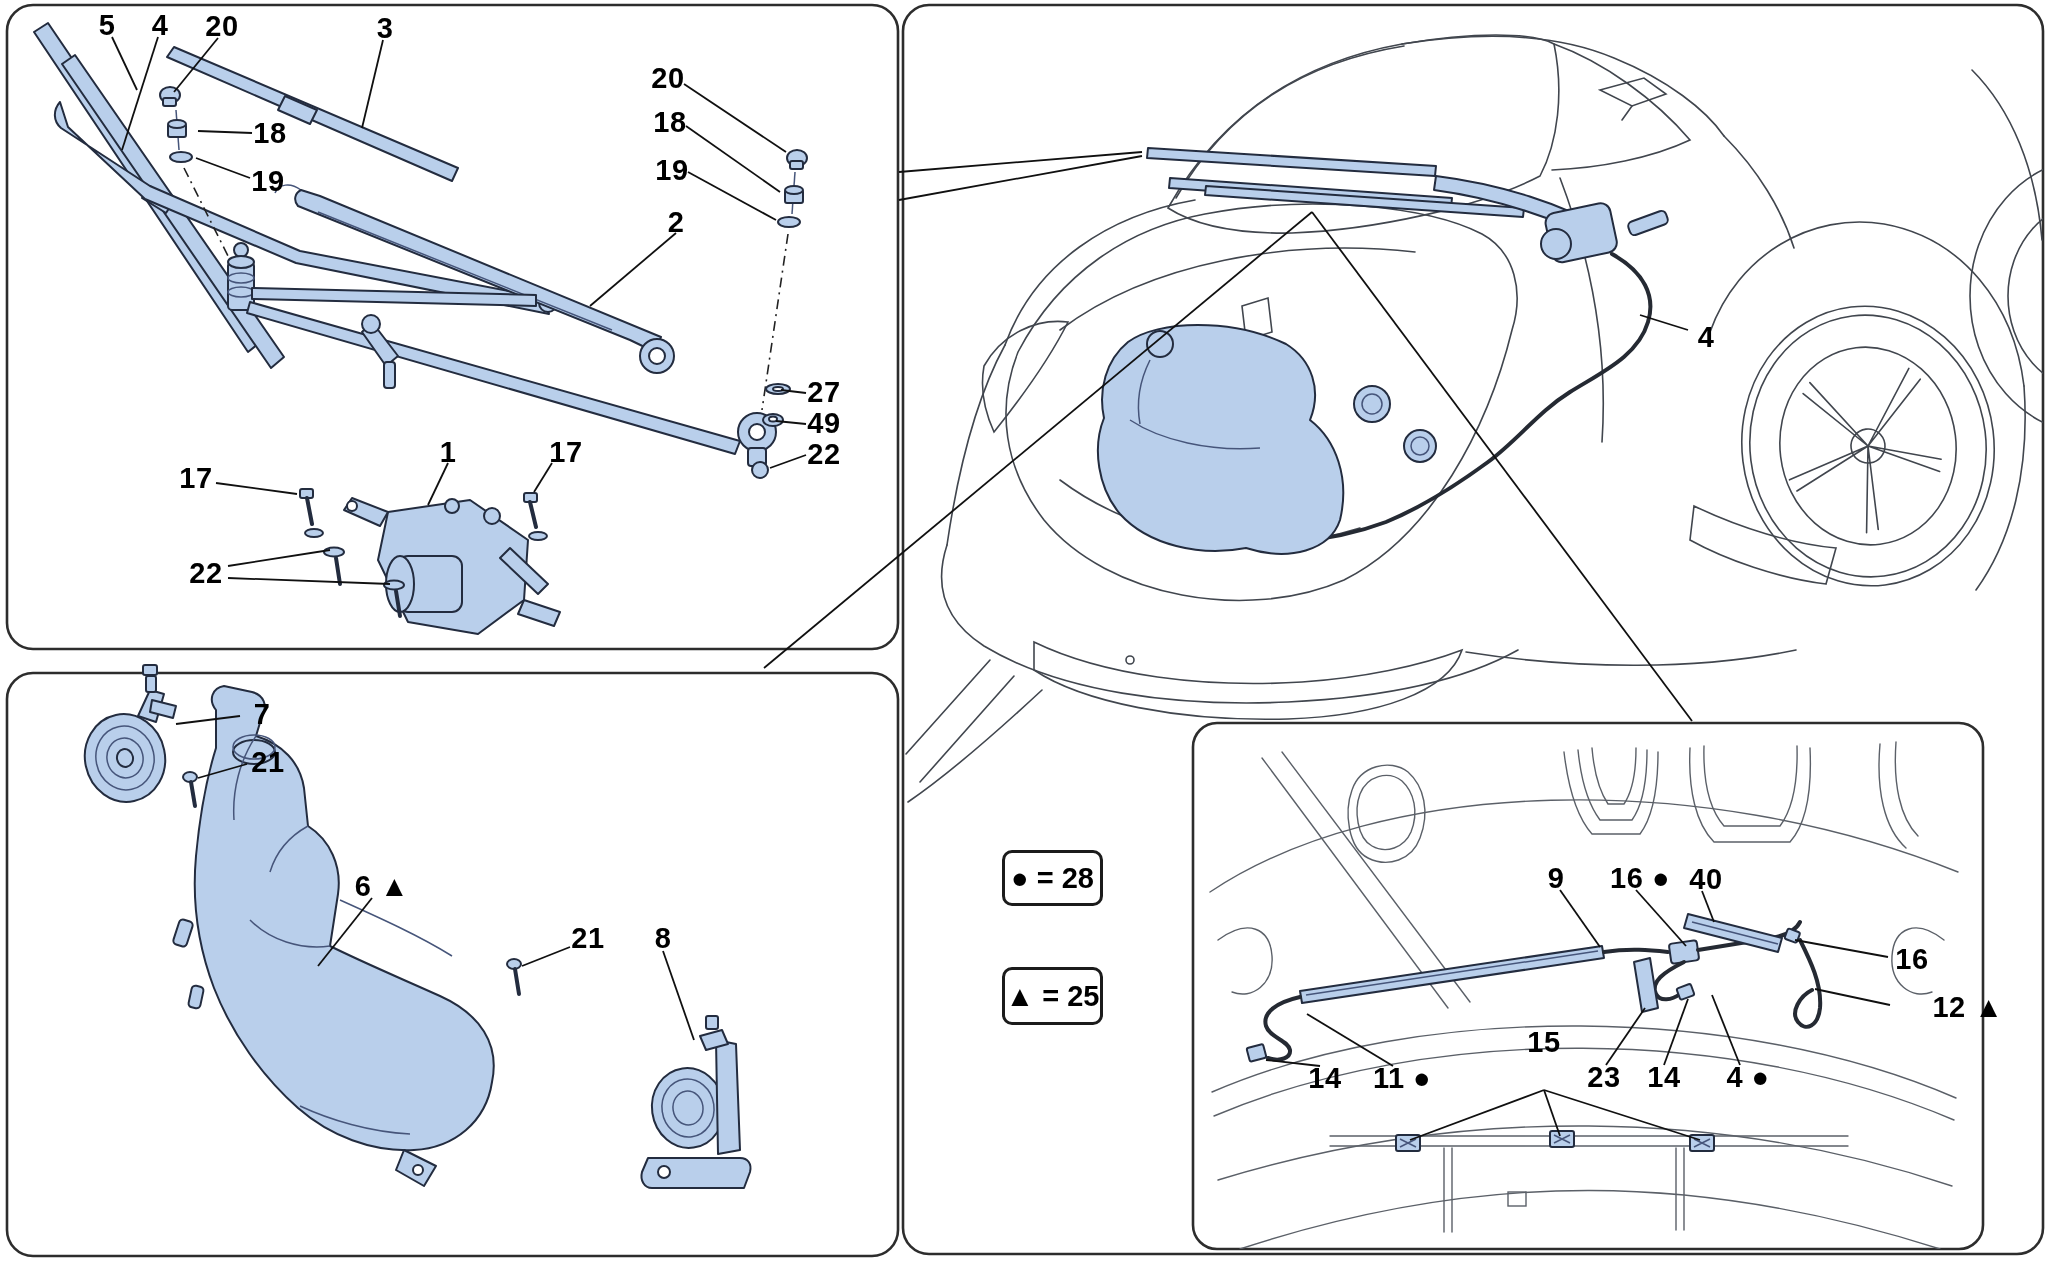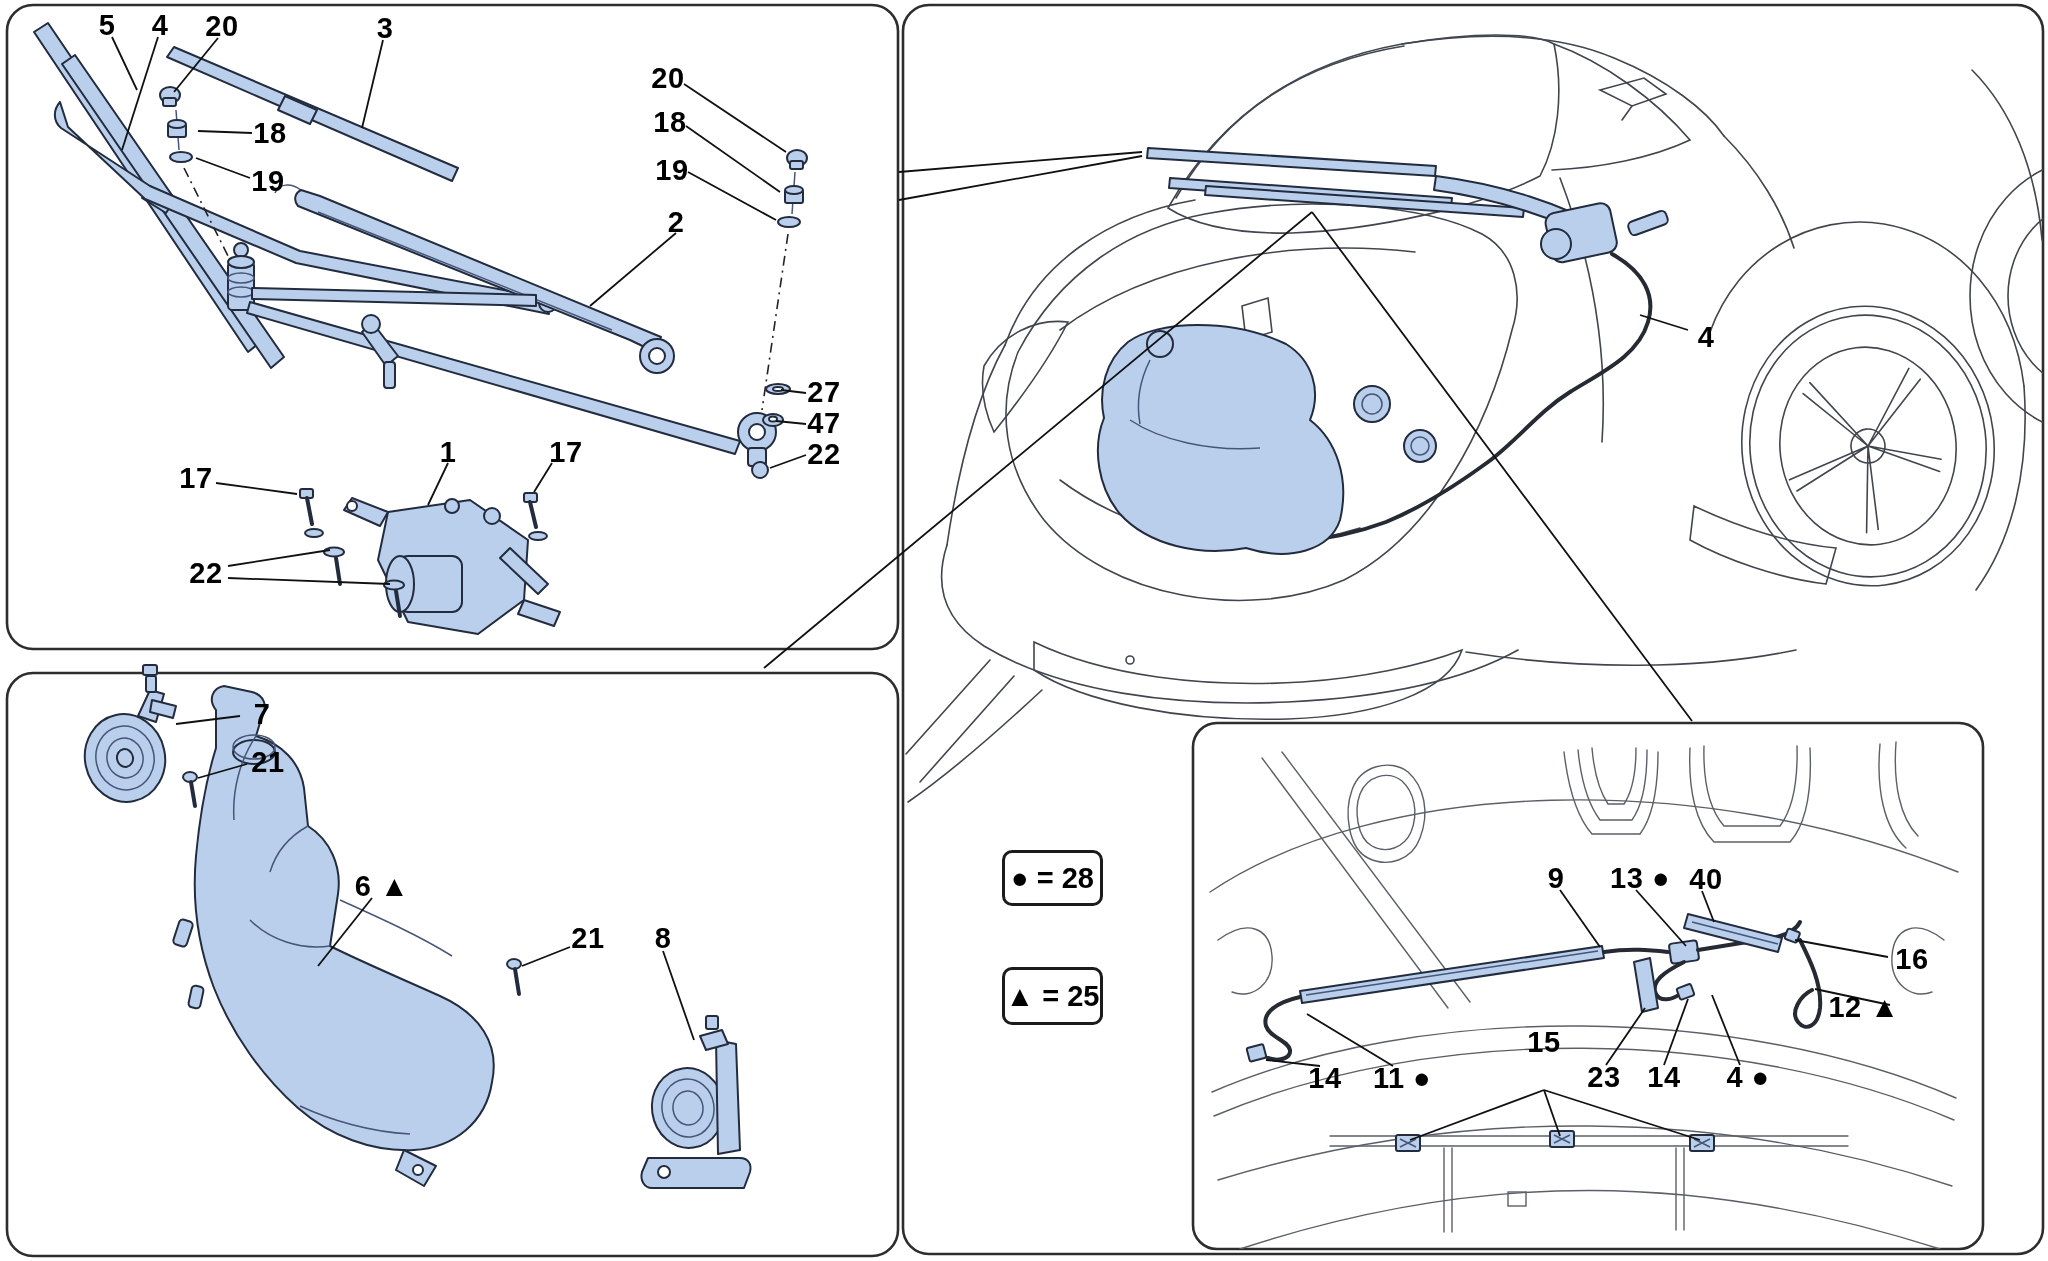--- a/index.html
+++ b/index.html
@@ -370,36 +370,36 @@
 <div class="callout" style="left:268px;top:181px">19</div>
 <div class="callout" style="left:668px;top:78px">20</div>
 <div class="callout" style="left:670px;top:122px">18</div>
 <div class="callout" style="left:672px;top:170px">19</div>
 <div class="callout" style="left:676px;top:222px">2</div>
 <div class="callout" style="left:448px;top:452px">1</div>
 <div class="callout" style="left:196px;top:478px">17</div>
 <div class="callout" style="left:566px;top:452px">17</div>
 <div class="callout" style="left:206px;top:573px">22</div>
 <div class="callout" style="left:824px;top:392px">27</div>
-<div class="callout" style="left:824px;top:423px">47</div>
+<div class="callout" style="left:824px;top:423px">49</div>
 <div class="callout" style="left:824px;top:454px">22</div>
 
 <div class="callout" style="left:262px;top:714px">7</div>
 <div class="callout" style="left:268px;top:762px">21</div>
 <div class="callout" style="left:382px;top:886px">6 ▲</div>
 <div class="callout" style="left:588px;top:938px">21</div>
 <div class="callout" style="left:663px;top:938px">8</div>
 
 <div class="callout" style="left:1706px;top:337px">4</div>
 
 <div class="callout" style="left:1556px;top:878px">9</div>
-<div class="callout" style="left:1640px;top:878px">13 ●</div>
+<div class="callout" style="left:1640px;top:878px">16 ●</div>
 <div class="callout" style="left:1706px;top:879px">40</div>
 <div class="callout" style="left:1912px;top:959px">16</div>
-<div class="callout" style="left:1864px;top:1007px">12 ▲</div>
+<div class="callout" style="left:1968px;top:1007px">12 ▲</div>
 <div class="callout" style="left:1325px;top:1078px">14</div>
 <div class="callout" style="left:1402px;top:1078px">11 ●</div>
 <div class="callout" style="left:1544px;top:1042px">15</div>
 <div class="callout" style="left:1604px;top:1077px">23</div>
 <div class="callout" style="left:1664px;top:1077px">14</div>
 <div class="callout" style="left:1748px;top:1077px">4 ●</div>
 
 <div class="legend-box" style="left:1002px;top:850px;width:95px;height:50px">
   <span>● = 28</span>
 </div>

